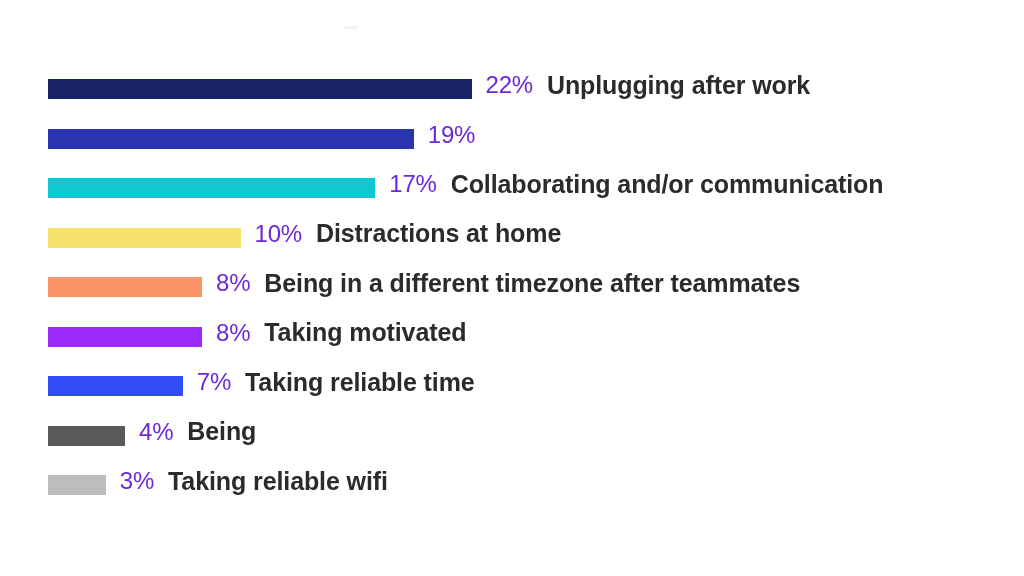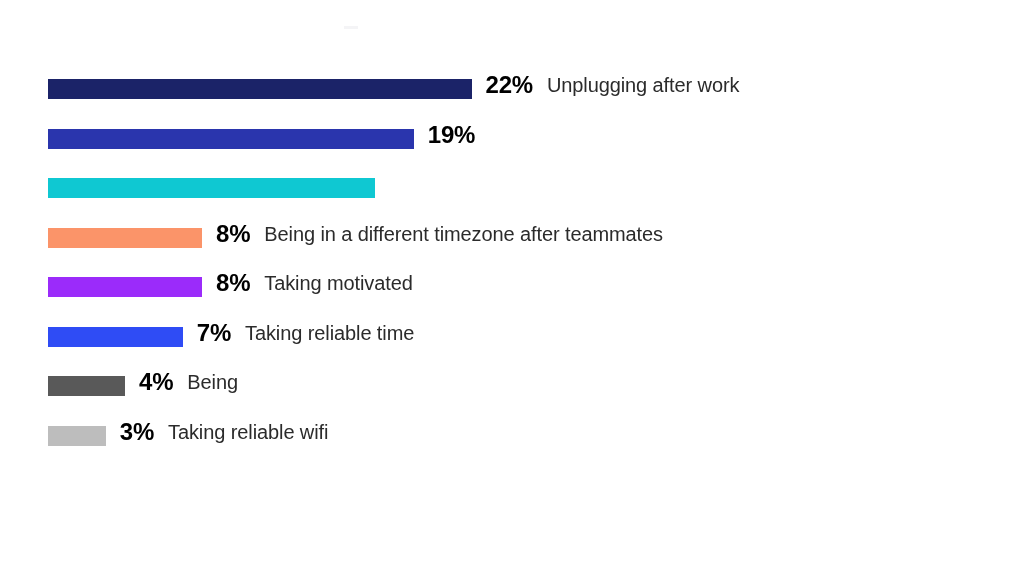--- a/index.html
+++ b/index.html
@@ -51,31 +51,31 @@
   .row-text {
     position: relative;
     height: 20px;
     display: flex;
     align-items: center;
     white-space: nowrap;
     margin-top: -4px;
   }
 
   .pct {
-    font-weight: bold;
+    font-weight: normal;
     font-size: 24px;
-    color: #000000;
+    color: #6d28d9;
     letter-spacing: -0.2px;
     padding-left: 14px;
     line-height: 1;
   }
 
   .cat {
-    font-weight: normal;
-    font-size: 20px;
+    font-weight: bold;
+    font-size: 25px;
     color: #2b2b2b;
     letter-spacing: -0.1px;
     padding-left: 14px;
     line-height: 1;
   }
 
   .faint-mark {
     position: absolute;
     left: 344px;
     top: 26px;
@@ -109,22 +109,35 @@
       </div>
       <div class="row-text">
         <span class="pct">19%</span>
       </div>
     </div>
 
     <div class="bar-row">
       <div class="bar-track" style="width: 327.25px;">
         <div class="bar-fill" style="background: rgb(15, 200, 210);"></div>
       </div>
+      <div class="row-text">
+        <span class="pct">17%</span>
+        <span class="cat">Collaborating and/or communication</span>
+      </div>
     </div>
 
+    <div class="bar-row">
+      <div class="bar-track" style="width: 192.5px;">
+        <div class="bar-fill" style="background: rgb(249, 226, 107);"></div>
+      </div>
+      <div class="row-text">
+        <span class="pct">10%</span>
+        <span class="cat">Distractions at home</span>
+      </div>
+    </div>
 
     <div class="bar-row">
       <div class="bar-track" style="width: 154px;">
         <div class="bar-fill" style="background: rgb(251, 148, 105);"></div>
       </div>
       <div class="row-text">
         <span class="pct">8%</span>
         <span class="cat">Being in a different timezone after teammates</span>
       </div>
     </div>

